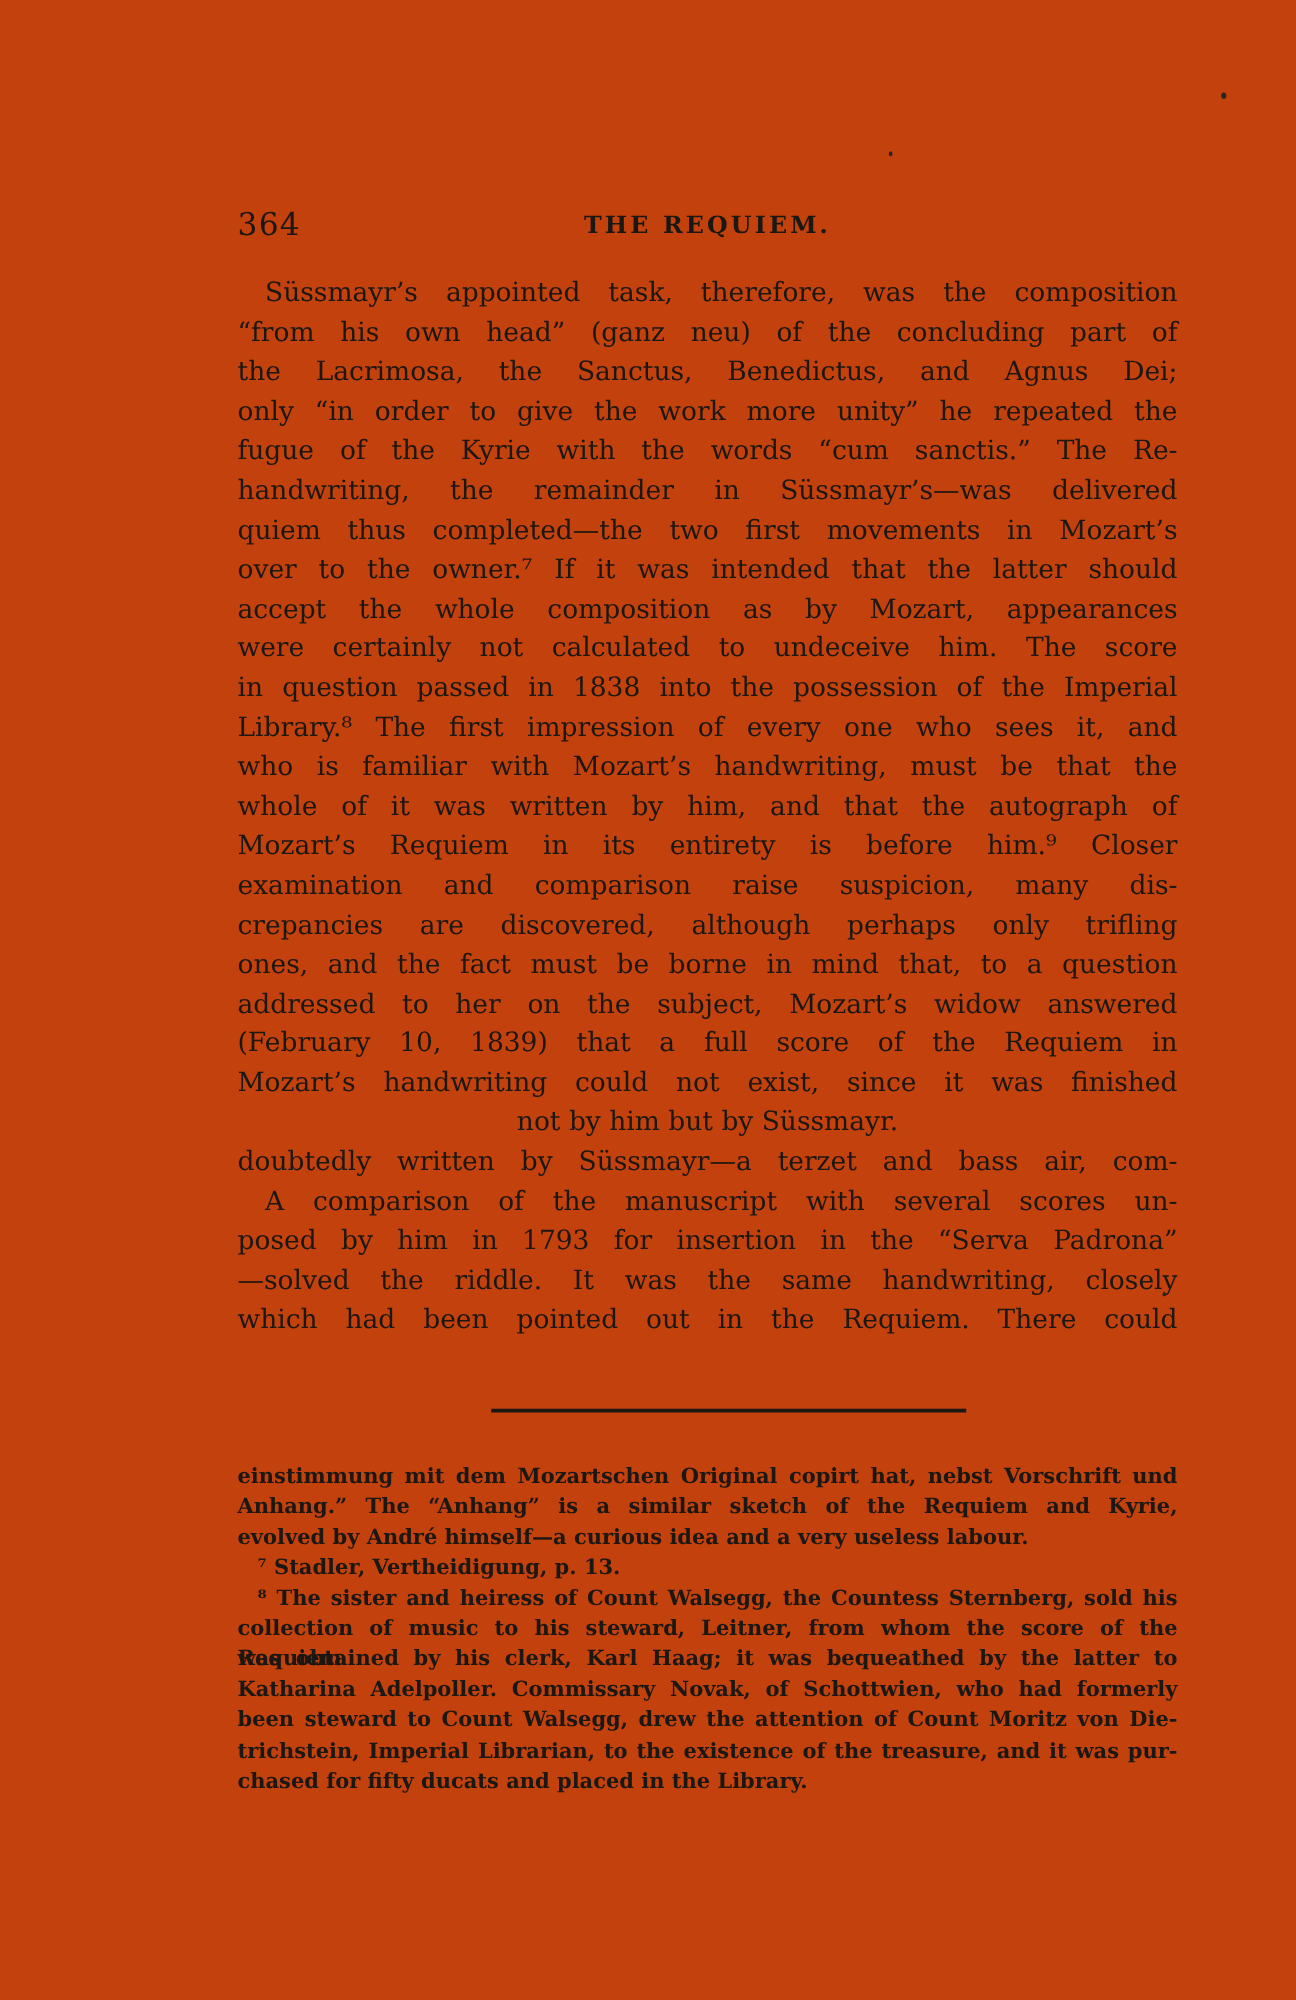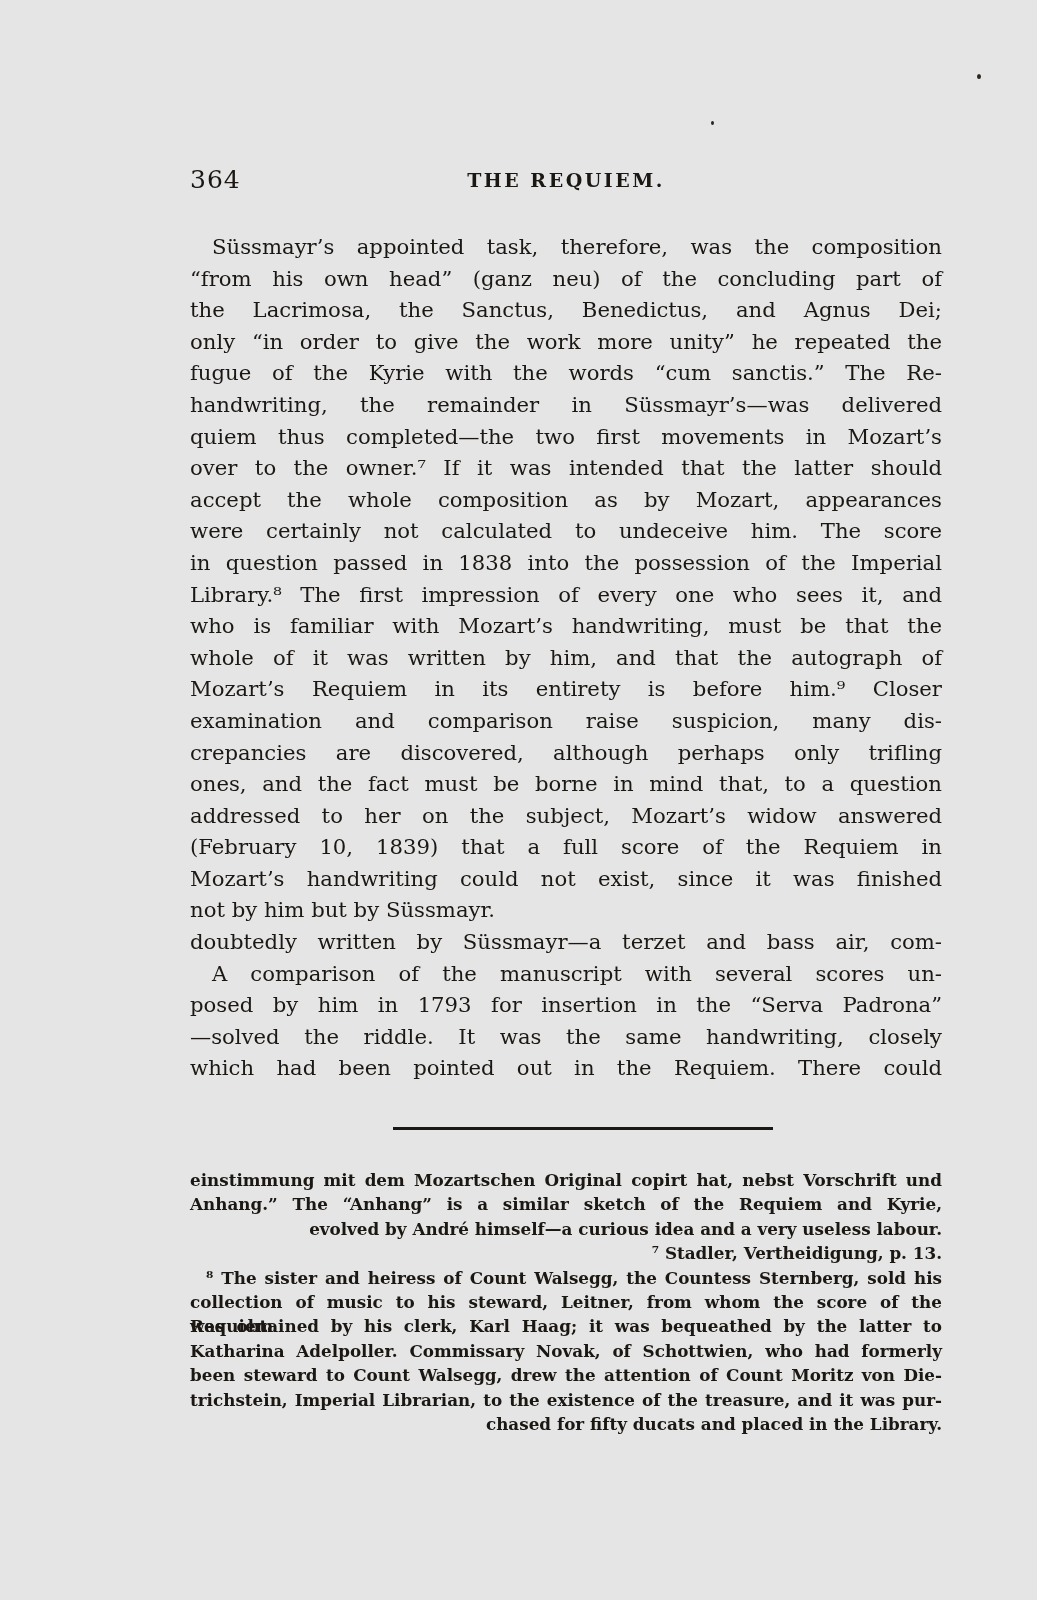--- a/index.html
+++ b/index.html
@@ -1,20 +1,20 @@
 <!DOCTYPE html>
 <html><head>
 <meta charset="utf-8">
 <style>
   html, body { margin: 0; padding: 0; }
   .page {
     position: relative;
     width: 1037px;
     height: 1600px;
-    background: #e5e5e5;
+    background: #c2410c;
     color: #1b1713;
     font-family: "DejaVu Serif", "Liberation Serif", serif;
     overflow: hidden;
   }
   .header-row {
     position: absolute;
     left: 190px;
     top: 163px;
     width: 752px;
     height: 34px;
@@ -32,42 +32,42 @@
     right: 0;
     top: 6px;
     text-align: center;
     font-weight: bold;
     font-size: 19px;
     letter-spacing: 2.5px;
   }
   .body-block {
     position: absolute;
     left: 190px;
-    top: 231px;
+    top: 218px;
     width: 752px;
   }
   .bl {
     font-size: 21.2px;
     line-height: 31.6px;
     height: 31.6px;
     white-space: normal;
-    text-align: left;
+    text-align: center;
   }
   .fn-block {
     position: absolute;
     left: 190px;
     top: 1168px;
     width: 752px;
     font-weight: bold;
   }
   .fl {
     font-size: 16.8px;
     line-height: 24.4px;
     height: 24.4px;
-    text-align: right;
+    text-align: left;
   }
   .j {
     text-align: justify;
     text-align-last: justify;
     text-justify: inter-word;
   }
   .ind { text-indent: 22px; }
   .find { text-indent: 16px; }
   .fn-divider {
     position: absolute;

